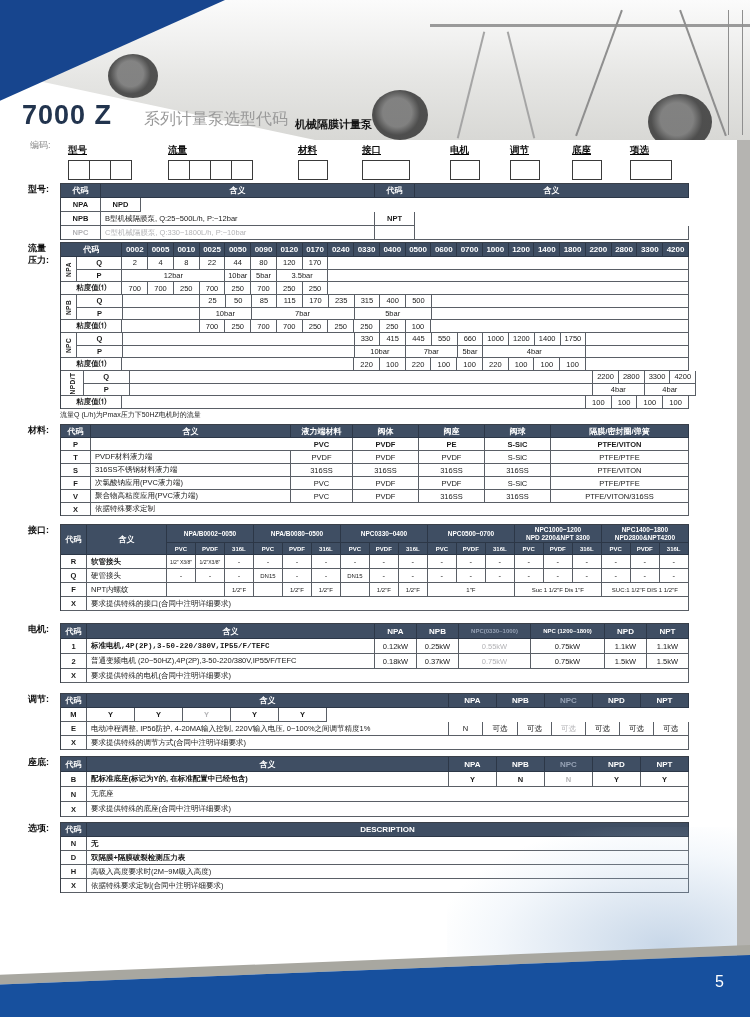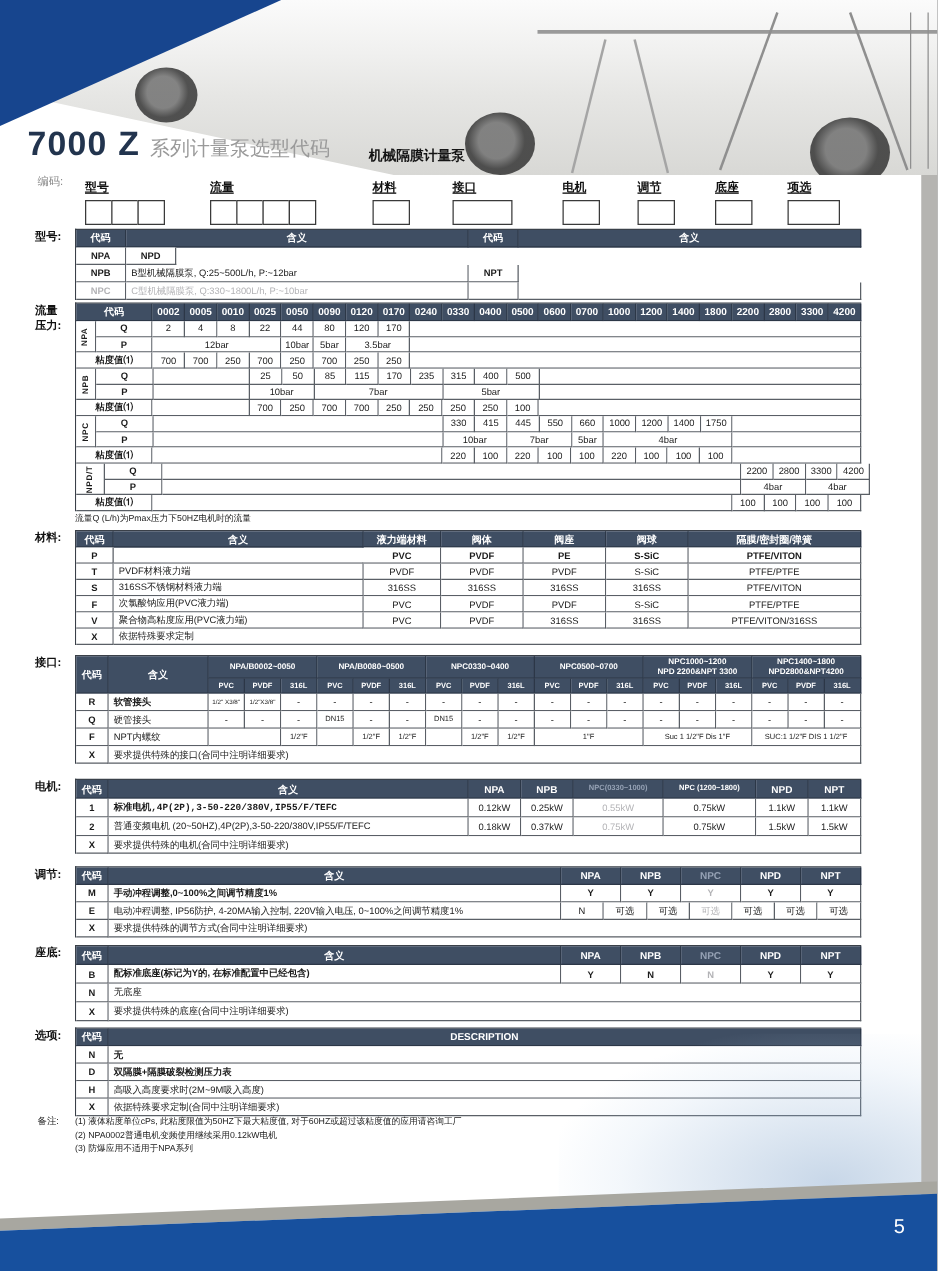--- a/index.html
+++ b/index.html
@@ -14,21 +14,21 @@
   .wheel{position:absolute;border-radius:50%;
          background:radial-gradient(circle at 45% 45%, #6a6a6a 0 35%, #2b2b2b 55% 100%);opacity:.8;}
   .white-wedge{position:absolute;inset:0;background:#fff;
          clip-path:polygon(0 52%,0 100%,42% 100%);}
   .blue-tri{position:absolute;inset:0;background:#17458e;
          clip-path:polygon(0 0,30% 0,0 72%);}
 
   
   .title{position:absolute;left:22px;top:100px;display:flex;align-items:baseline;gap:8px;}
   .title-main{font-size:27px;font-weight:bold;color:#22344e;letter-spacing:1px;}
-  .title-sub{font-size:16px;color:#9a9a9a;}
+  .title-sub{font-size:16px;color:#9a9a9a;margin-left:24px;}
   .title-right{position:absolute;left:295px;top:117px;font-size:11px;font-weight:bold;color:#151515;}
   .code-label{position:absolute;left:30px;top:139px;font-size:9px;color:#8a8a8a;}
 
   
   .codes{position:absolute;left:68px;top:144px;width:640px;height:38px;}
   .cgrp{position:absolute;top:0;text-decoration:underline;}
   .cglab{font-size:9.5px;font-weight:bold;color:#111;}
   .cboxes{display:flex;margin-top:3px;}
   .cbox{height:20px;border:1px solid #3a3a3a;background:#fff;margin-right:-1px;box-sizing:border-box;}
 
@@ -582,21 +582,20 @@
             <div class="c h" style="flex: 0 0 4.1401%;">代码</div>
             <div class="c h" style="flex: 0 0 57.6433%;">含义</div>
             <div class="c h" style="flex: 0 0 7.6433%;">NPA</div>
             <div class="c h" style="flex: 0 0 7.6433%;">NPB</div>
             <div class="c h gh" style="flex: 0 0 7.6433%;">NPC</div>
             <div class="c h" style="flex: 0 0 7.6433%;">NPD</div>
             <div class="c h" style="flex: 0 0 7.6433%;">NPT</div>
           </div>
           <div class="row" style="height: 14px;">
             <div class="c b" style="flex: 0 0 4.1401%;">M</div>
-            <div class="c l b" style="flex: 0 0 57.6433%;">手动冲程调整,0~100%之间调节精度1%</div>
             <div class="c b" style="flex: 0 0 7.6433%;">Y</div>
             <div class="c b" style="flex: 0 0 7.6433%;">Y</div>
             <div class="c b g" style="flex: 0 0 7.6433%;">Y</div>
             <div class="c b" style="flex: 0 0 7.6433%;">Y</div>
             <div class="c b" style="flex: 0 0 7.6433%;">Y</div>
           </div>
           <div class="row" style="height: 14px;">
             <div class="c b" style="flex: 0 0 4.1401%;">E</div>
             <div class="c l" style="flex: 0 0 57.6433%;">电动冲程调整, IP56防护, 4-20MA输入控制, 220V输入电压, 0~100%之间调节精度1%</div>
             <div class="c" style="flex: 0 0 5.414%;">N</div>
@@ -664,28 +663,20 @@
             <div class="c l" style="flex: 0 0 95.8599%;">高吸入高度要求时(2M~9M吸入高度)</div>
           </div>
           <div class="row" style="height: 14px;">
             <div class="c b" style="flex: 0 0 4.1401%;">X</div>
             <div class="c l" style="flex: 0 0 95.8599%;">依据特殊要求定制(合同中注明详细要求)</div>
           </div>
         </div>
       </div>
     </div>
 
-  <div class="content" style="top:889px;">
-    <div class="notes">
-      <div class="notes-label">备注:</div>
-      <div class="note-line">(1) 液体粘度单位cPs, 此粘度限值为50HZ下最大粘度值, 对于60HZ或超过该粘度值的应用请咨询工厂</div>
-      <div class="note-line">(2) NPA0002普通电机变频使用继续采用0.12kW电机</div>
-      <div class="note-line">(3) 防爆应用不适用于NPA系列</div>
-    </div>
-  </div>
 
   <div class="gray-edge"></div>
   <div class="ice"></div>
   <div class="footer">
     <div class="stripe-gray"></div>
     <div class="band-blue"></div>
     <div class="page-num">5</div>
   </div>
 </div>
 

